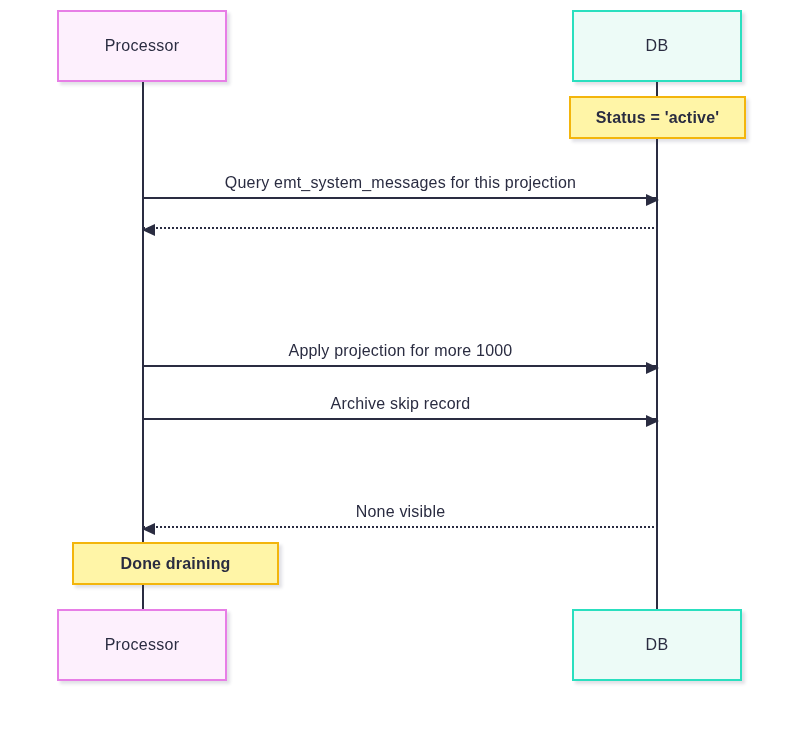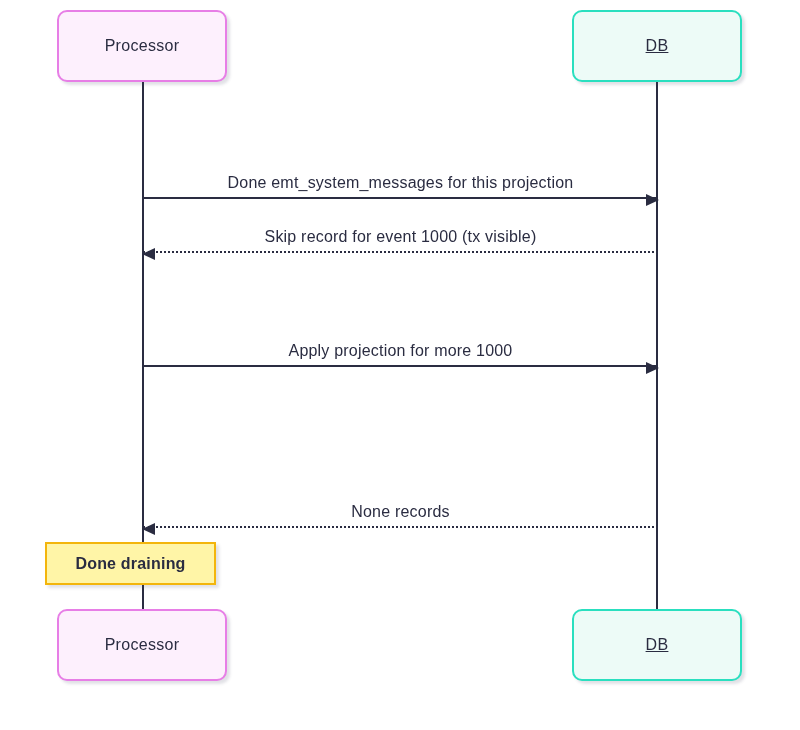--- a/index.html
+++ b/index.html
@@ -34,52 +34,52 @@
   }
   .lifeline.proc{left:142px;}
   .lifeline.db{left:656px;}
   
   .actor{
     position:absolute;
     width:170px;
     height:72px;
     box-sizing:border-box;
     border:2px solid;
-    border-radius:10px;
+    border-radius:0;
     display:flex;
     align-items:center;
     justify-content:center;
     font-size:16px;
     letter-spacing:.3px;
     box-shadow:3px 3px 3px rgba(70,70,100,.16);
     background:#fff;
   }
   .actor.processor{border-color:var(--pink-border);background:var(--pink-fill);}
   .actor.db{border-color:var(--teal-border);background:var(--teal-fill);}
   .actor.top{top:10px;}
   .actor.bottom{top:609px;}
   .actor.p-left{left:57px;}
-  .actor.p-right{left:572px;text-decoration:underline;}
+  .actor.p-right{left:572px;}
   
   .note{
     position:absolute;
     height:43px;
     box-sizing:border-box;
     border:2px solid var(--note-border);
     background:var(--note-fill);
     display:flex;
     align-items:center;
     justify-content:center;
     font-size:16px;
     font-weight:bold;
     letter-spacing:.2px;
     box-shadow:3px 3px 3px rgba(70,70,100,.16);
   }
   .note.status{left:569px;top:96px;width:177px;}
-  .note.done{left:45px;top:542px;width:171px;}
+  .note.done{left:72px;top:542px;width:207px;}
   
   .msg{
     position:absolute;
     left:143px;
     width:515px;
   }
   .msg .lbl{
     text-align:center;
     font-size:16px;
     line-height:20px;
@@ -111,47 +111,55 @@
   <div class="lifeline proc"></div>
   <div class="lifeline db"></div>
 
   <div class="actor processor top p-left">
     <span>Processor</span>
   </div>
   <div class="actor db top p-right">
     <span>DB</span>
   </div>
 
+  <div class="note status">
+    <span>Status = 'active'</span>
+  </div>
 
   <div class="msg solid" style="top:173px">
-    <div class="lbl">Done emt_system_messages for this projection</div>
+    <div class="lbl">Query emt_system_messages for this projection</div>
     <div class="line">
       <span class="ah right"></span>
     </div>
   </div>
 
   <div class="msg dotted" style="top:227px">
-    <div class="lbl">Skip record for event 1000 (tx visible)</div>
     <div class="line">
       <span class="ah left"></span>
     </div>
   </div>
 
 
   <div class="msg solid" style="top:341px">
     <div class="lbl">Apply projection for more 1000</div>
     <div class="line">
       <span class="ah right"></span>
     </div>
   </div>
 
+  <div class="msg solid" style="top:394px">
+    <div class="lbl">Archive skip record</div>
+    <div class="line">
+      <span class="ah right"></span>
+    </div>
+  </div>
 
 
   <div class="msg dotted" style="top:502px">
-    <div class="lbl">None records</div>
+    <div class="lbl">None visible</div>
     <div class="line">
       <span class="ah left"></span>
     </div>
   </div>
 
   <div class="note done">
     <span>Done draining</span>
   </div>
 
   <div class="actor processor bottom p-left">

